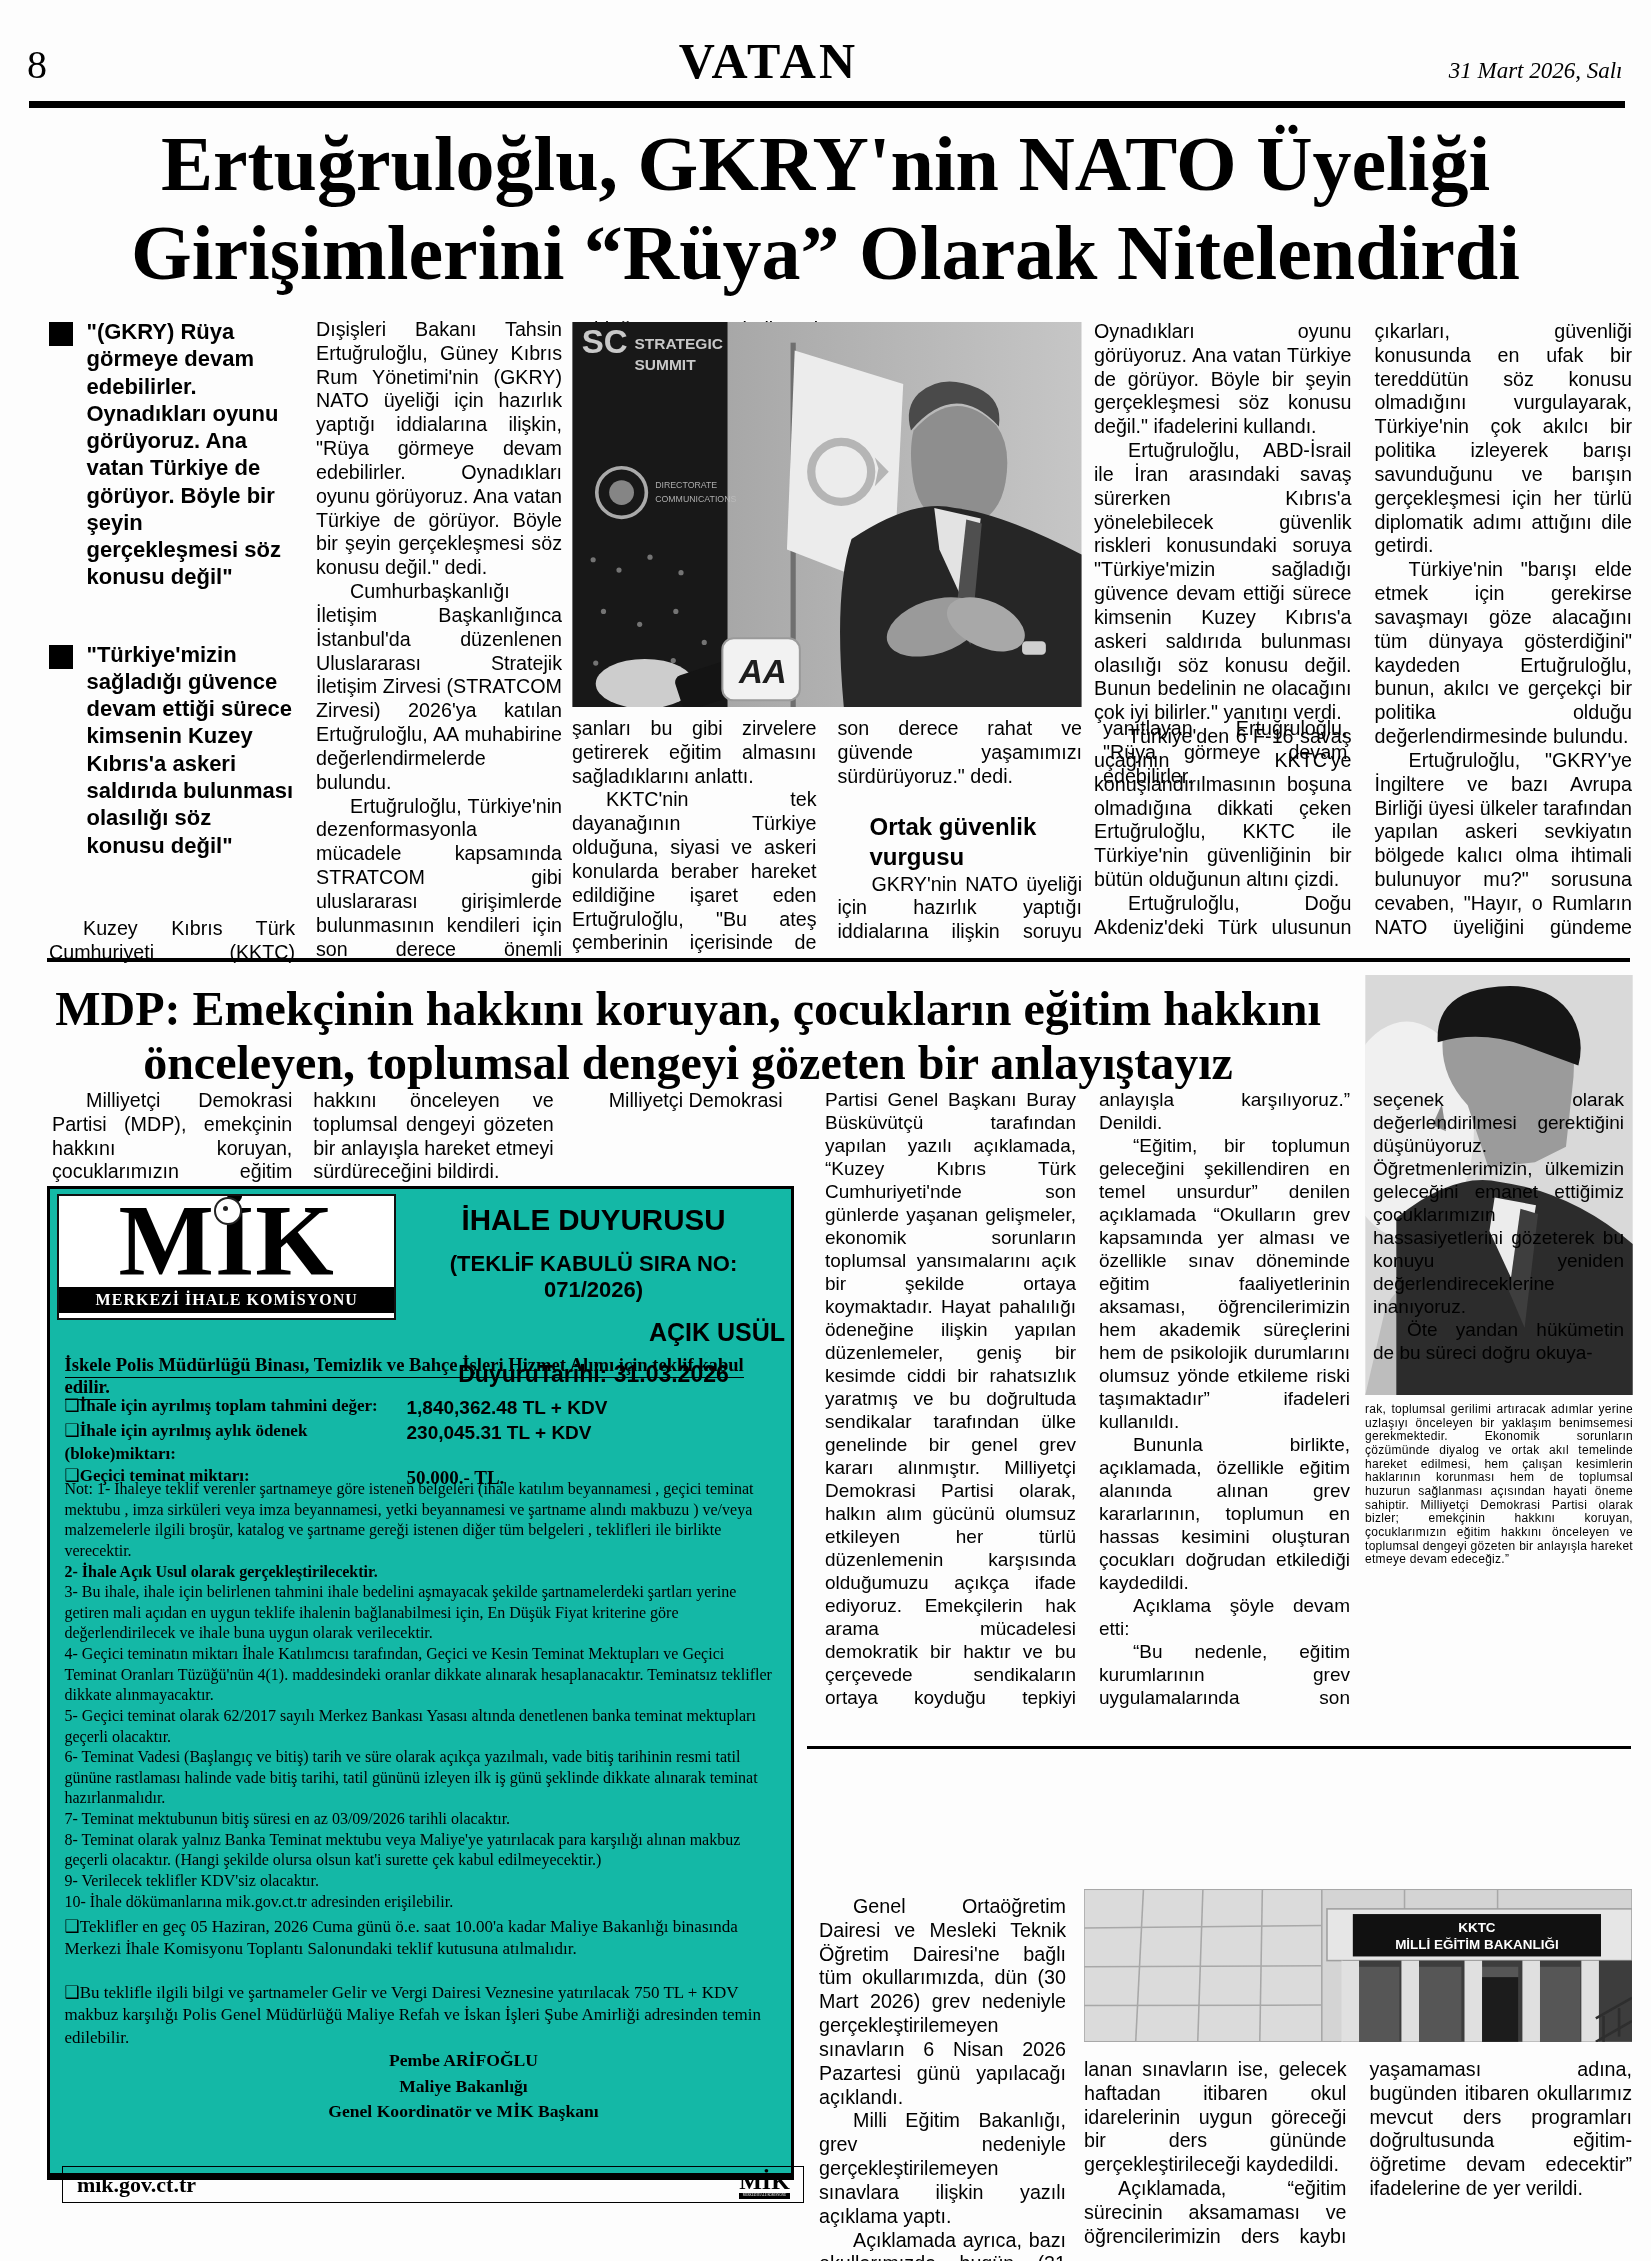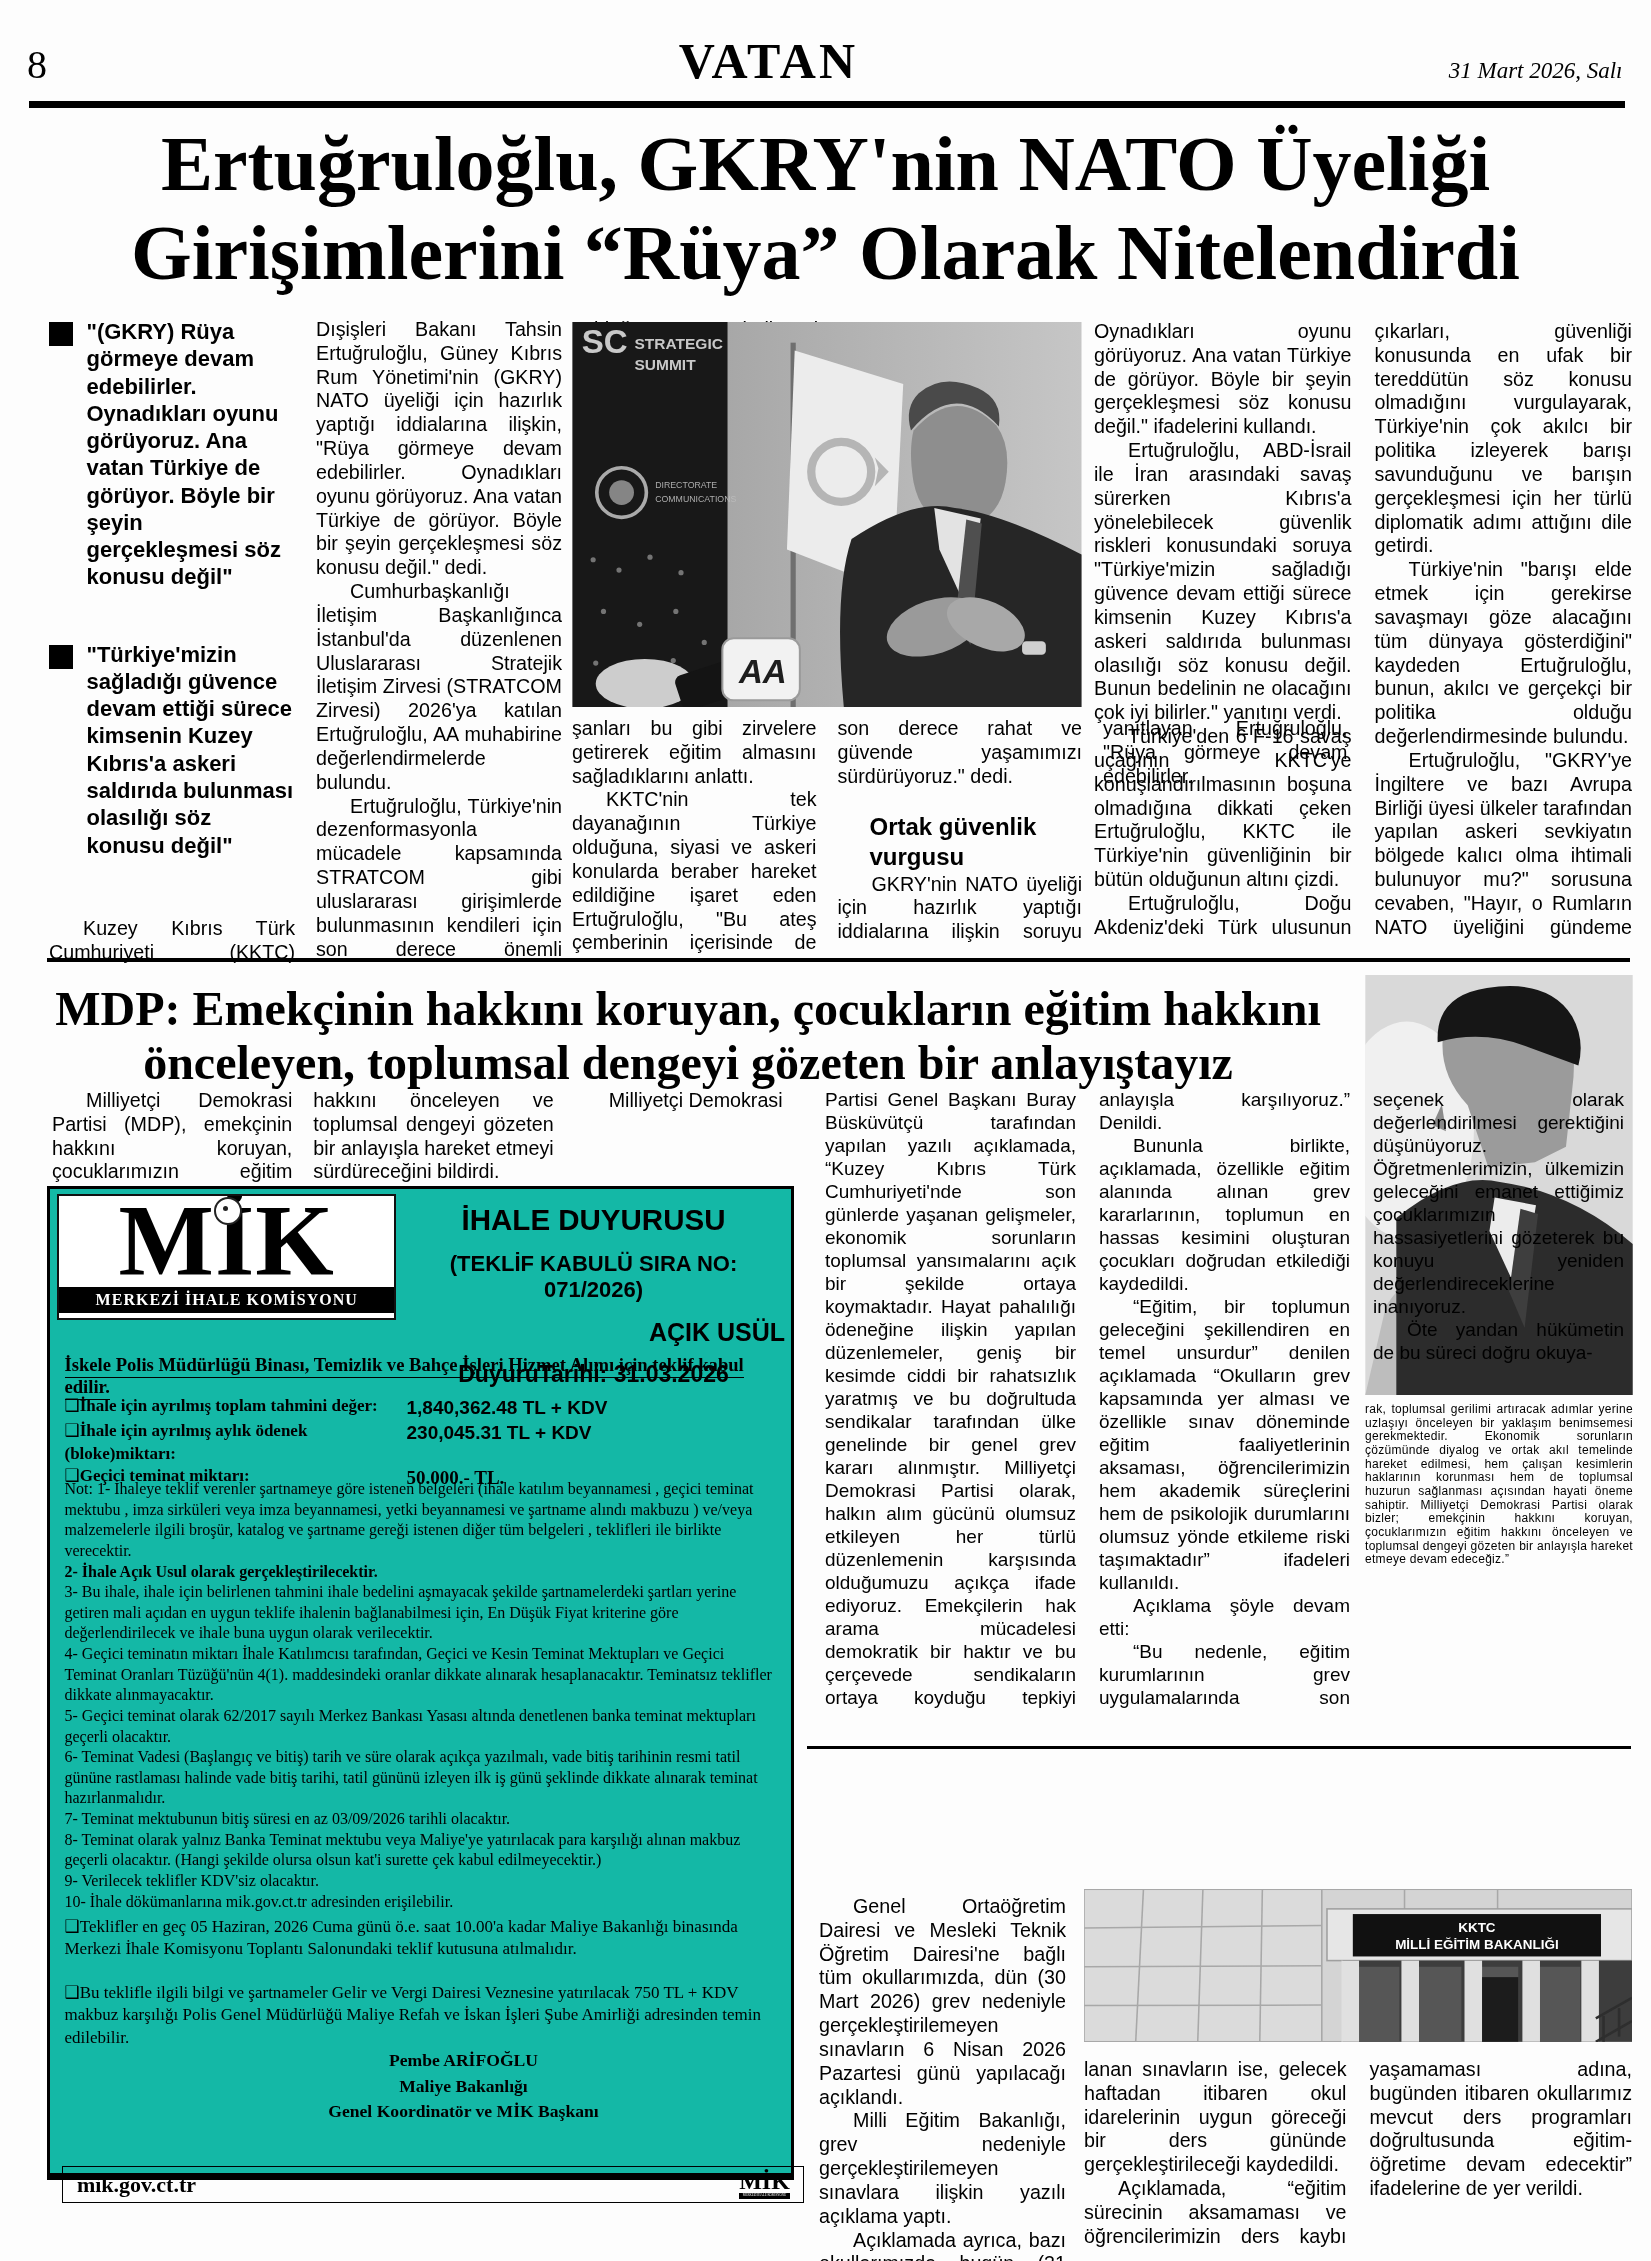--- a/index.html
+++ b/index.html
@@ -190,22 +190,22 @@
   <div class="abs body" style="left:52px;top:1089px;width:763px;height:96px;">
     <div class="cols3">
       <p>Milliyetçi Demokrasi Partisi (MDP), emekçinin hakkını koruyan, çocuklarımızın eğitim hakkını önceleyen ve toplumsal dengeyi gözeten bir anlayışla hareket etmeyi sürdüreceğini bildirdi.</p>
       <p>Milliyetçi Demokrasi</p>
     </div>
   </div>
 
   <div class="abs body" style="left:825px;top:1089px;width:525px;height:636px;font-size:19px;">
     <div class="cols2" style="column-gap:23px;">
       <p class="ni">Partisi Genel Başkanı Buray Büsküvütçü tarafından yapılan yazılı açıklamada, “Kuzey Kıbrıs Türk Cumhuriyeti'nde son günlerde yaşanan gelişmeler, ekonomik sorunların toplumsal yansımalarını açık bir şekilde ortaya koymaktadır. Hayat pahalılığı ödeneğine ilişkin yapılan düzenlemeler, geniş bir kesimde ciddi bir rahatsızlık yaratmış ve bu doğrultuda sendikalar tarafından ülke genelinde bir genel grev kararı alınmıştır. Milliyetçi Demokrasi Partisi olarak, halkın alım gücünü olumsuz etkileyen her türlü düzenlemenin karşısında olduğumuzu açıkça ifade ediyoruz. Emekçilerin hak arama mücadelesi demokratik bir haktır ve bu çerçevede sendikaların ortaya koyduğu tepkiyi anlayışla karşılıyoruz.” Denildi.</p>
+      <p>“Eğitim, bir toplumun geleceğini şekillendiren en temel unsurdur” denilen açıklamada “Okulların grev kapsamında yer alması ve özellikle sınav döneminde eğitim faaliyetlerinin aksaması, öğrencilerimizin hem akademik süreçlerini hem de psikolojik durumlarını olumsuz yönde etkileme riski taşımaktadır” ifadeleri kullanıldı.</p>
       <p>Bununla birlikte, açıklamada, özellikle eğitim alanında alınan grev kararlarının, toplumun en hassas kesimini oluşturan çocukları doğrudan etkilediği kaydedildi.</p>
-      <p>“Eğitim, bir toplumun geleceğini şekillendiren en temel unsurdur” denilen açıklamada “Okulların grev kapsamında yer alması ve özellikle sınav döneminde eğitim faaliyetlerinin aksaması, öğrencilerimizin hem akademik süreçlerini hem de psikolojik durumlarını olumsuz yönde etkileme riski taşımaktadır” ifadeleri kullanıldı.</p>
       <p>Açıklama şöyle devam etti:</p>
       <p>“Bu nedenle, eğitim kurumlarının grev uygulamalarında son seçenek olarak değerlendirilmesi gerektiğini düşünüyoruz. Öğretmenlerimizin, ülkemizin geleceğini emanet ettiğimiz çocuklarımızın hassasiyetlerini gözeterek bu konuyu yeniden değerlendireceklerine inanıyoruz.</p>
       <p>Öte yandan hükümetin de bu süreci doğru okuya-</p>
     </div>
   </div>
 
   <div class="abs body m3" style="left:1365px;top:1403px;width:268px;height:321px;">
     <p class="ni">rak, toplumsal gerilimi artıracak adımlar yerine uzlaşıyı önceleyen bir yaklaşım benimsemesi gerekmektedir. Ekonomik sorunların çözümünde diyalog ve ortak akıl temelinde hareket edilmesi, hem çalışan kesimlerin haklarının korunması hem de toplumsal huzurun sağlanması açısından hayati öneme sahiptir. Milliyetçi Demokrasi Partisi olarak bizler; emekçinin hakkını koruyan, çocuklarımızın eğitim hakkını önceleyen ve toplumsal dengeyi gözeten bir anlayışla hareket etmeye devam edeceğiz.”</p>
   </div>
 

